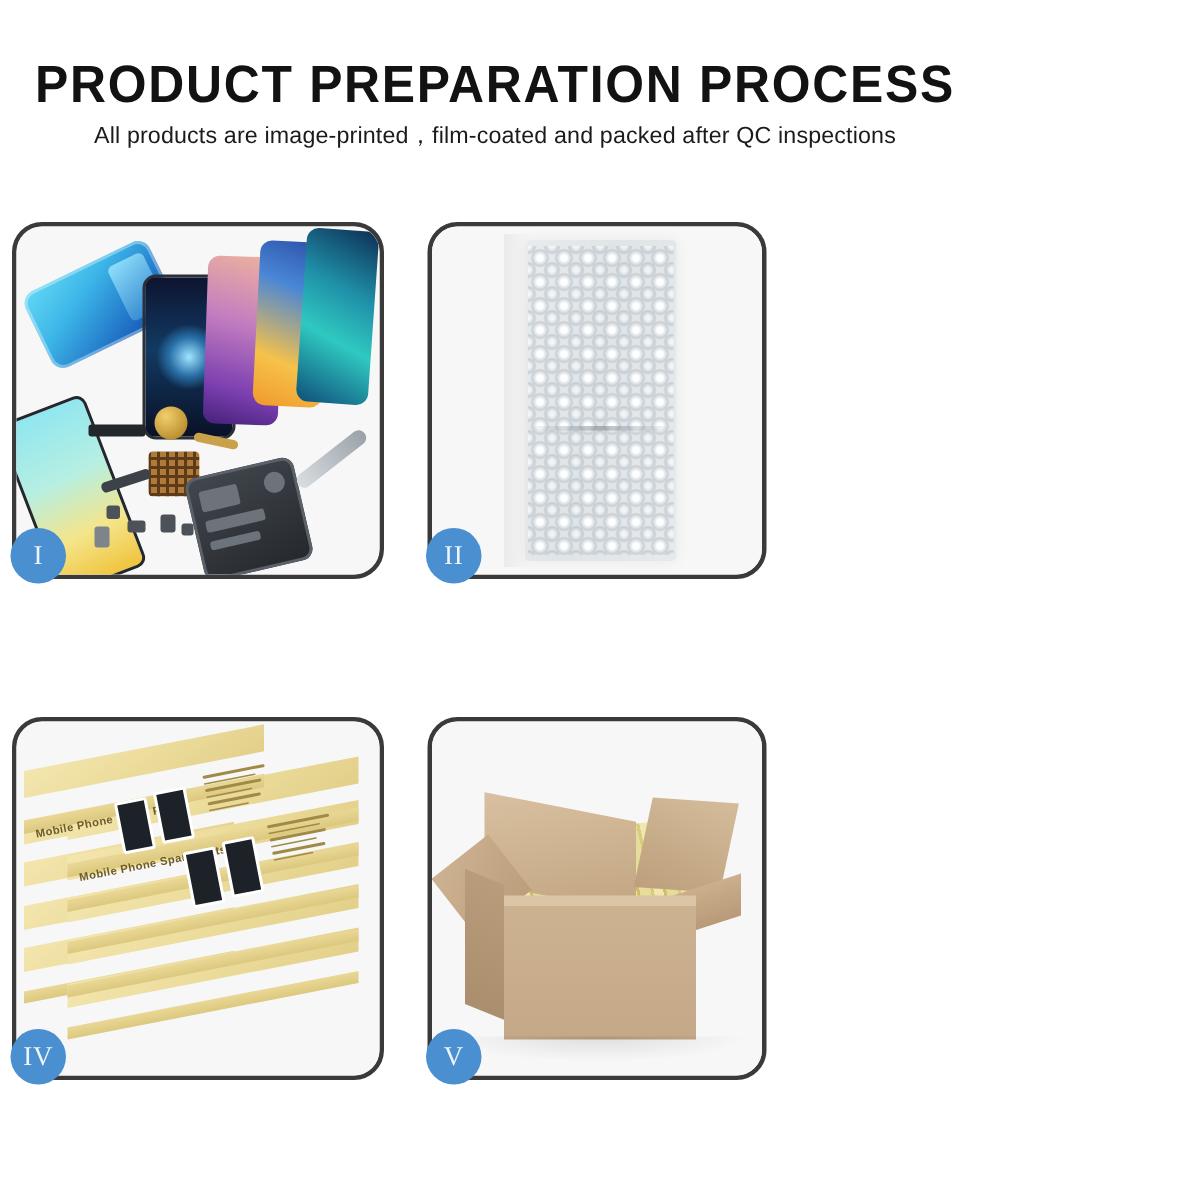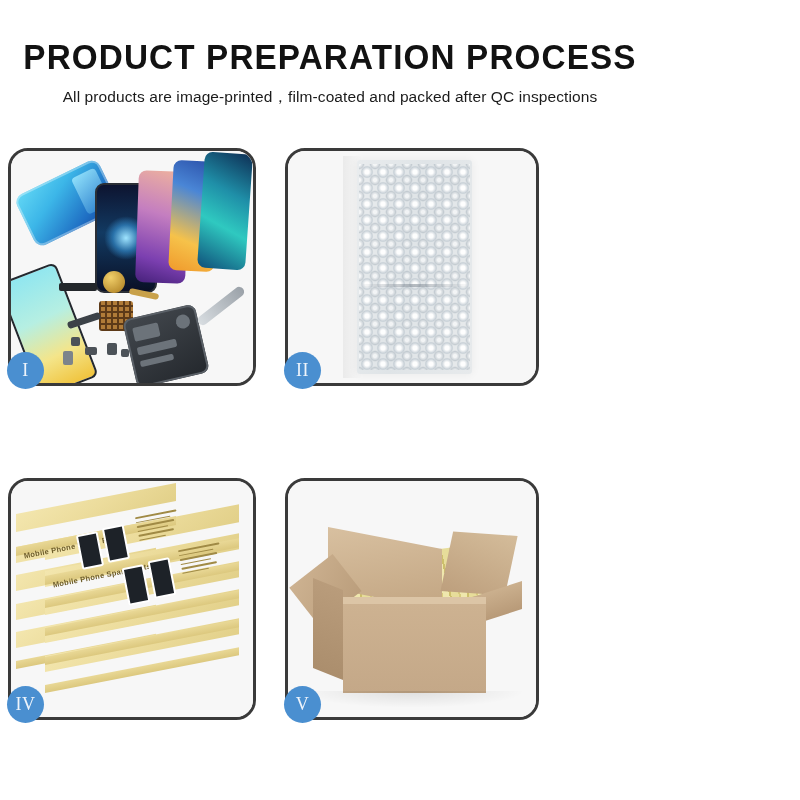--- a/index.html
+++ b/index.html
@@ -13,21 +13,20 @@
 
   
   .header { position:absolute; left:0; top:34px; width:660px; text-align:center; }
   .title {
     font-family:"Liberation Sans", sans-serif;
     font-size:35px; font-weight:700; letter-spacing:1.2px;
     color:#121212; line-height:46px;
     transform: scaleX(0.95); transform-origin:center;
   }
   .subtitle {
-    margin-top:6px;
     font-family:"Liberation Sans", sans-serif;
     font-size:15.5px; font-weight:400; color:#1b1b1b;
     line-height:22px; letter-spacing:.1px;
   }
 
   
   .grid { position:absolute; left:0; top:146px; width:800px; height:580px; }
   .card {
     position:absolute;
     border:3px solid #3a3a3a;
@@ -36,21 +35,21 @@
     overflow:visible;
   }
   .card .stage {
     position:absolute; inset:0;
     border-radius:17px;
     overflow:hidden;
     background:#f7f7f7;
   }
   
   .c1 { left:8px;   width:248px; }
-  .c2 { left:285px; width:254px;text-align:right; }
+  .c2 { left:285px; width:226px;text-align:right; }
   .c3 { left:560px; width:232px; }
   .r1 { top:2px;   height:238px; }
   .r2 { top:332px; height:242px; }
 
   
   .badge {
     position:absolute;
     width:37px; height:37px; border-radius:50%;
     background:#4a8fd0;
     left:-4px; bottom:-6px;

